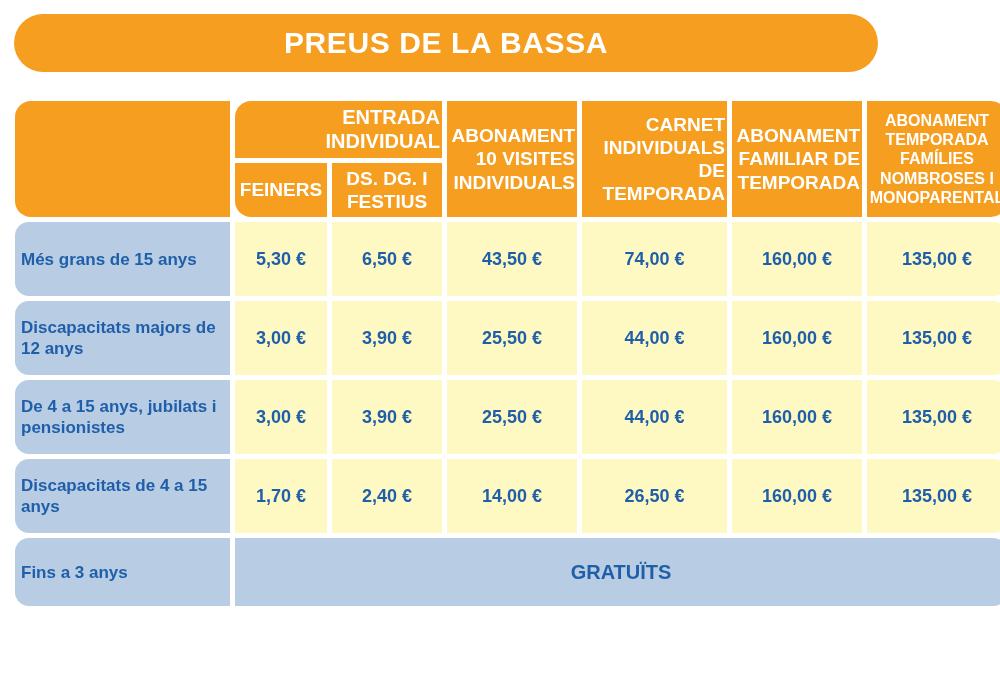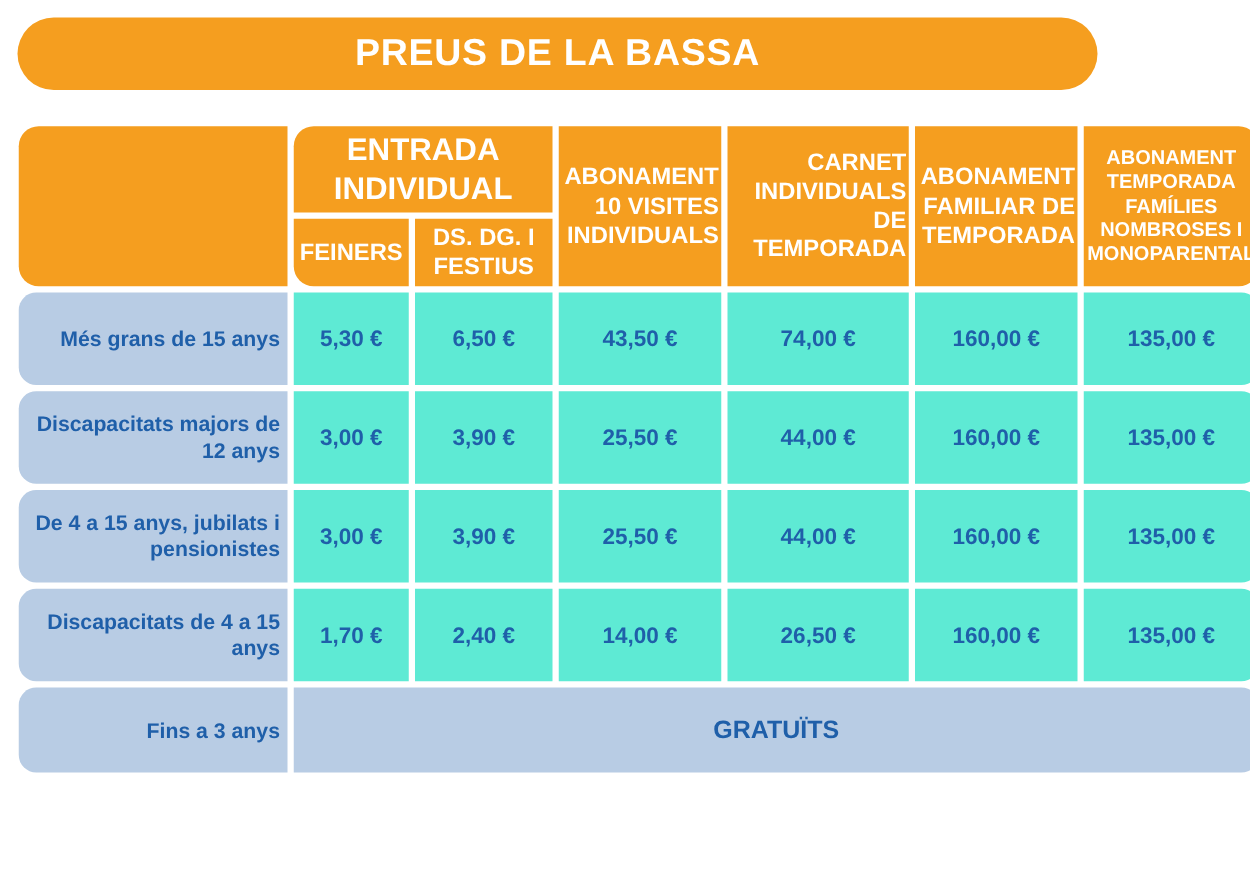--- a/index.html
+++ b/index.html
@@ -68,49 +68,50 @@
   .hdr-round-tr {
     border-top-right-radius: 16px;
   }
   .hdr-round-br {
     border-bottom-right-radius: 16px;
   }
   .hdr-round-bl {
     border-bottom-left-radius: 16px;
   }
   .hdr-ei {
-    font-size: 25px;
+    font-size: 20px;
+    text-align: right;
   }
   .hdr-sub {
     font-size: 19px;
   }
   .hdr-main {
     font-size: 19px;
     text-align: right;
   }
   .hdr-small {
     font-size: 16px;
     line-height: 1.2;
   }
 
   
   .rowlabel {
     background: #B8CCE4;
     color: #1F5FA9;
     font-weight: bold;
     font-size: 17px;
-    text-align: right;
+    text-align: left;
     vertical-align: middle;
     line-height: 1.25;
     border-top-left-radius: 14px;
     border-bottom-left-radius: 14px;
     padding: 6px 6px;
   }
   .cell {
-    background: #5eead4;
+    background: #fef9c3;
     color: #1F5FA9;
     font-weight: bold;
     font-size: 18px;
     text-align: center;
     vertical-align: middle;
     padding: 6px 2px;
   }
   .cell-last {
     border-top-right-radius: 14px;
     border-bottom-right-radius: 14px;

